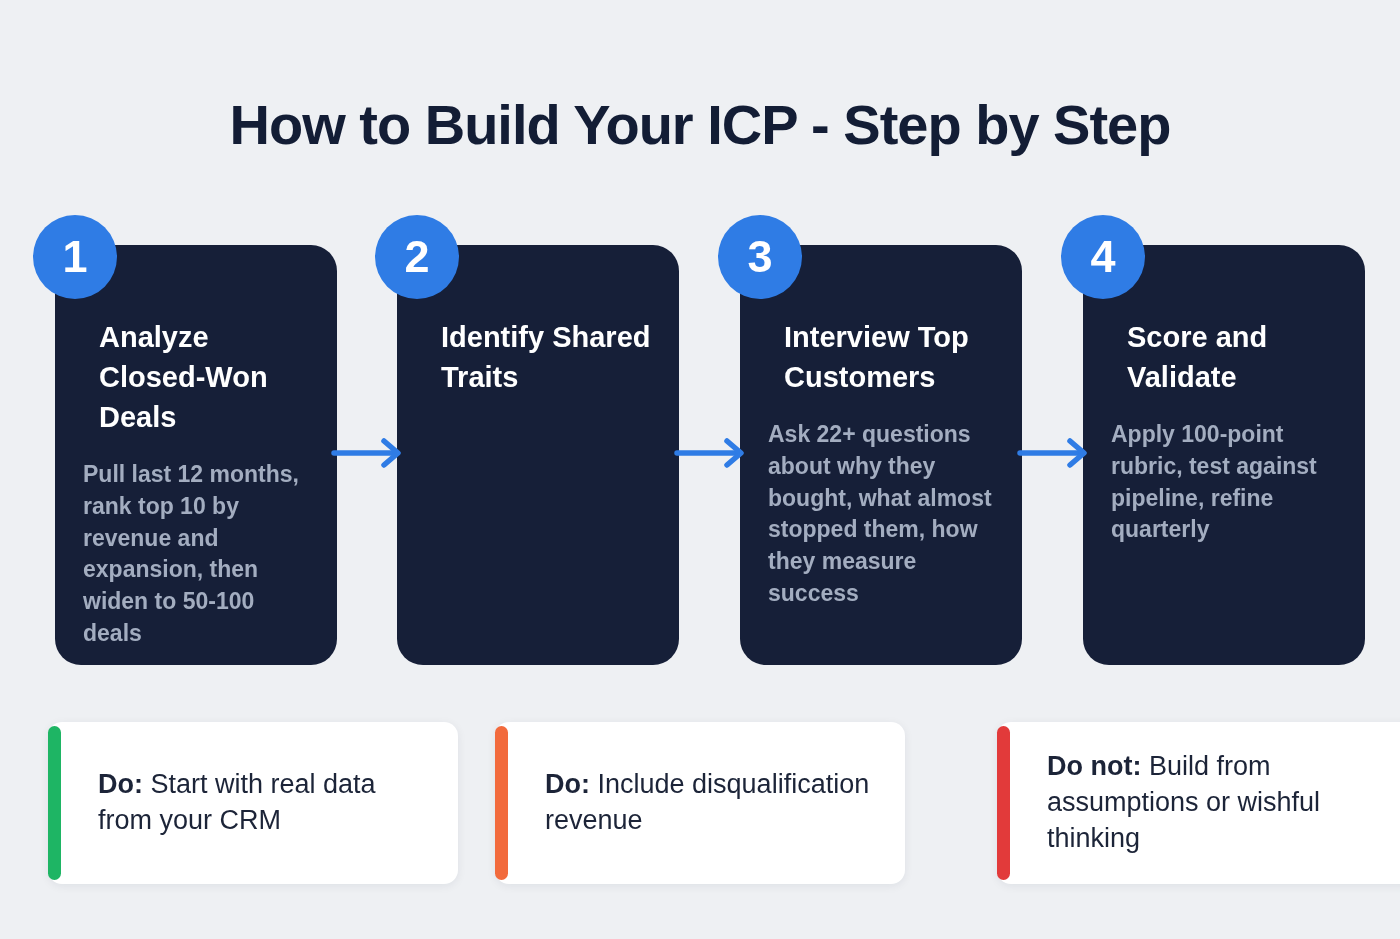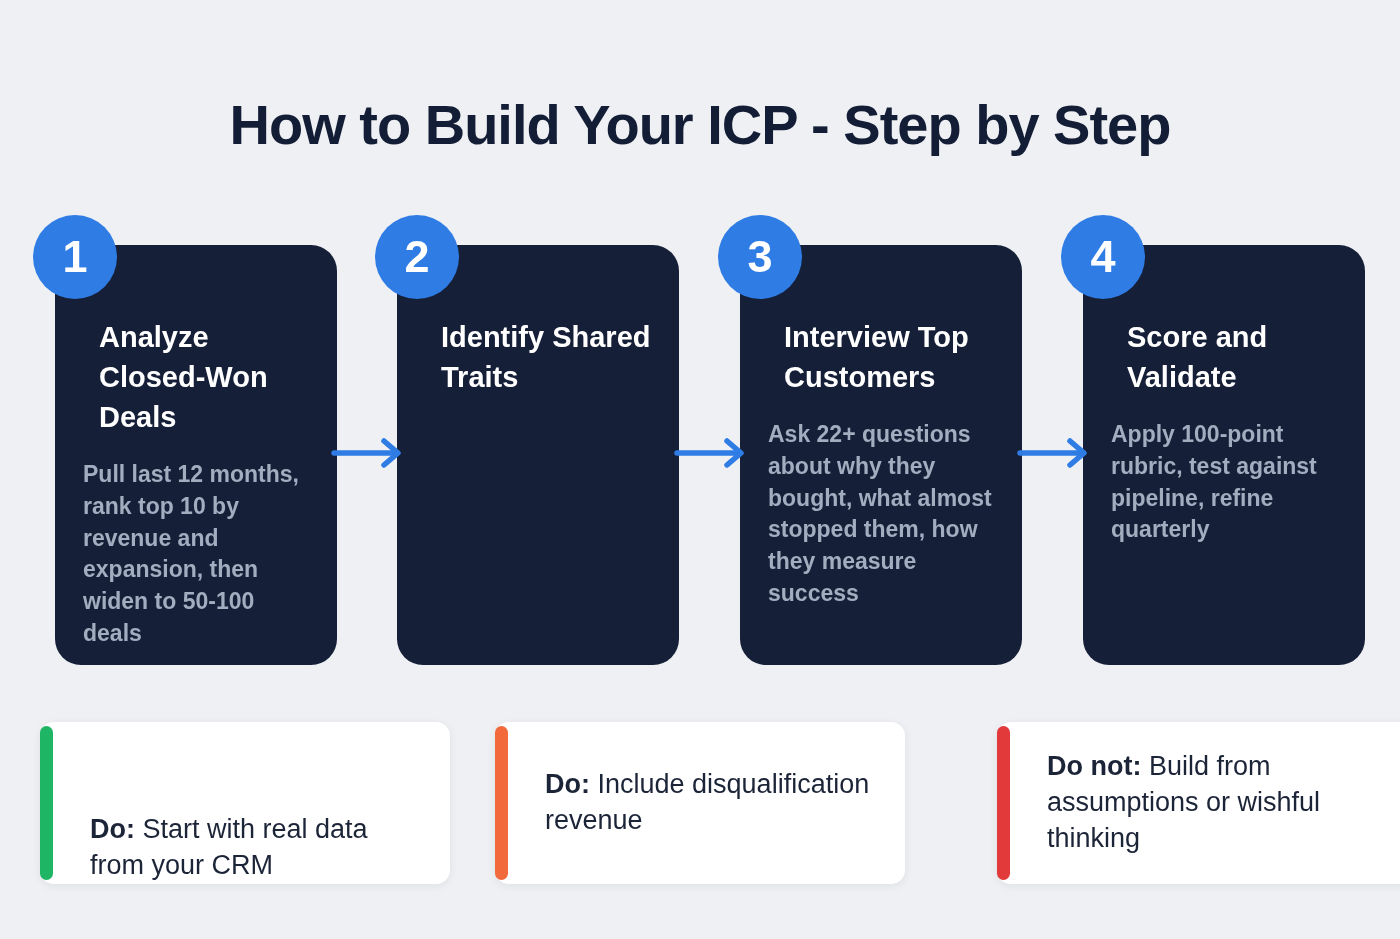--- a/index.html
+++ b/index.html
@@ -82,21 +82,21 @@
     height: 162px;
     background: #ffffff;
     border-radius: 14px;
     box-shadow: 0 2px 10px rgba(20, 30, 60, 0.07);
     display: flex;
     align-items: center;
     box-sizing: border-box;
     padding-left: 50px;
     padding-right: 30px;
   }
-  .callout-card.pos-0 { left: 40px;  width: 410px; align-items: flex-end; }
+  .callout-card.pos-0 { left: 48px;  width: 410px; }
   .callout-card.pos-1 { left: 495px; width: 410px; }
   .callout-card.pos-2 { left: 997px; width: 422px; }
   .callout-bar {
     position: absolute;
     left: 0;
     top: 4px;
     bottom: 4px;
     width: 13px;
     border-radius: 8px;
   }

